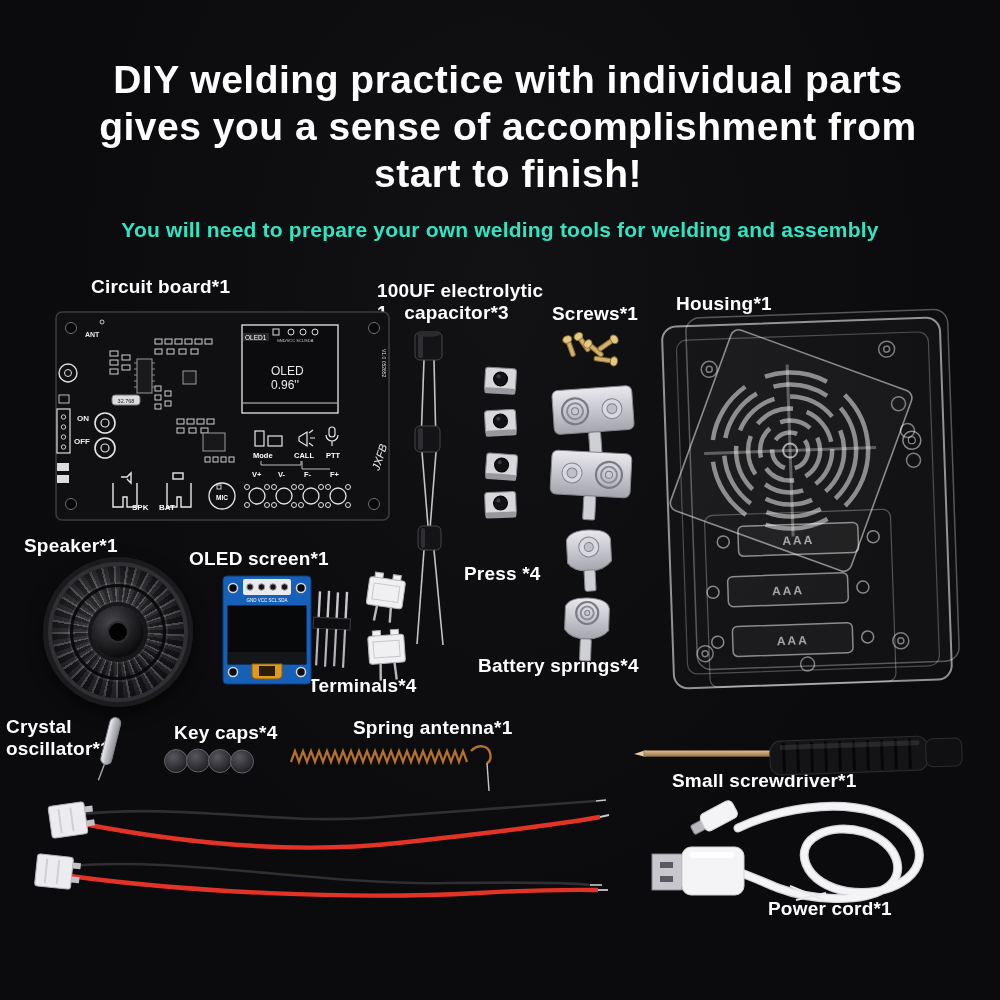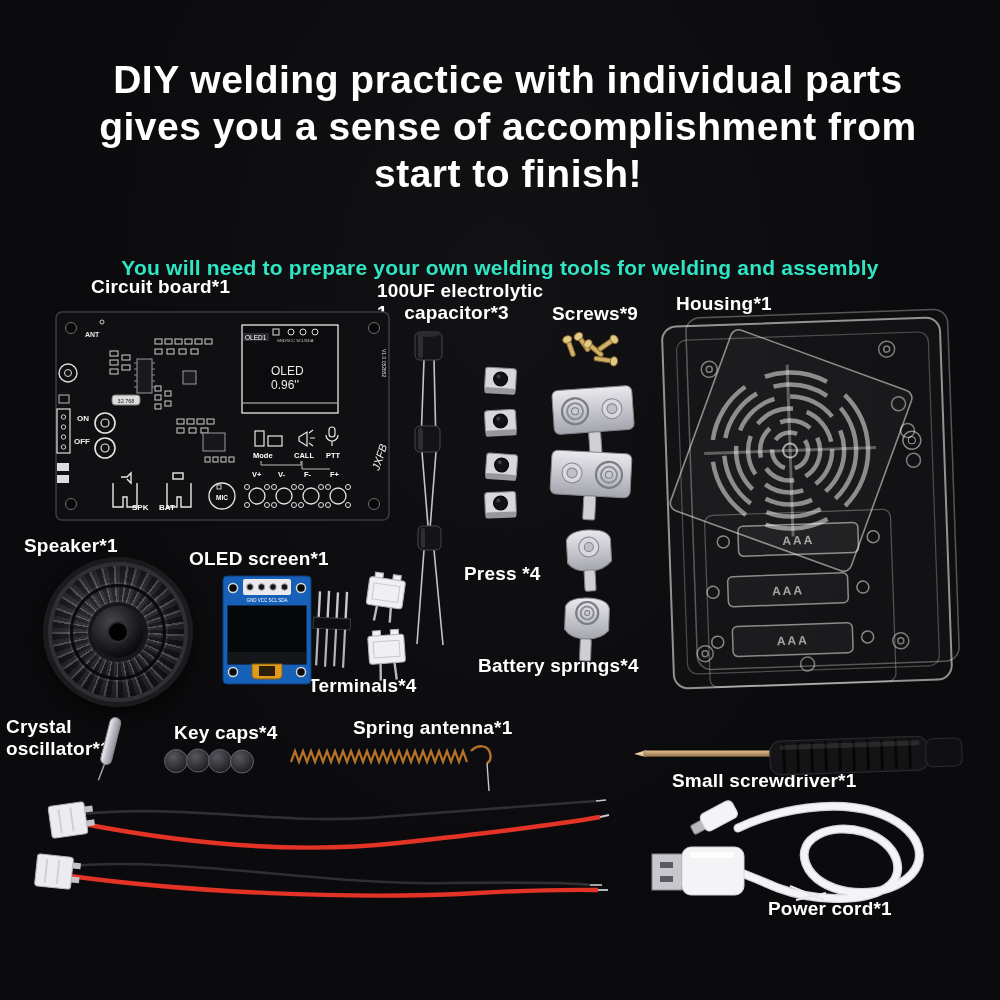--- a/index.html
+++ b/index.html
@@ -2,21 +2,21 @@
 <html><head>
 <meta charset="utf-8">
 <style>
   html,body{margin:0;padding:0;background:#0b0b0d;}
   .canvas{position:relative;width:1000px;height:1000px;background:
     radial-gradient(ellipse at 50% 30%, #121214 0%, #0b0b0d 60%);
     overflow:hidden;font-family:"Liberation Sans",sans-serif;}
   .title{position:absolute;left:16px;right:0;top:56px;text-align:center;
     font-weight:700;font-size:39px;line-height:47px;color:#fff;letter-spacing:.5px;}
   .subtitle{position:absolute;left:0;right:0;top:218px;text-align:center;
-    font-weight:700;font-size:21px;color:#2ee6c4;letter-spacing:.2px;margin-top:38px;}
+    font-weight:700;font-size:21px;color:#2ee6c4;letter-spacing:.2px;}
   .lbl{position:absolute;font-weight:700;font-size:19px;line-height:22px;color:#fff;
     white-space:nowrap;letter-spacing:.2px;}
   .pre{white-space:pre;}
   .part{position:absolute;}
   
   .speaker{position:absolute;left:43px;top:557px;width:150px;height:150px;border-radius:50%;
     background:
       radial-gradient(circle at 42% 36%, rgba(255,255,255,.10), rgba(255,255,255,0) 55%),
       repeating-conic-gradient(from 10deg,#151517 0deg 5deg,#4c4c52 5deg 7deg,#26262a 7deg 11deg);
     box-shadow:inset 0 0 0 5px #1b1b1e, inset 0 0 0 9px #2f2f34, inset 0 0 26px rgba(0,0,0,.85), 0 6px 16px rgba(0,0,0,.6);}
@@ -40,21 +40,21 @@
     <div>gives you a sense of accomplishment from</div>
     <div>start to finish!</div>
   </div>
   <div class="subtitle">You will need to prepare your own welding tools for welding and assembly</div>
 
   <div class="lbl" style="left:55px;top:276px;margin-left:36px;">Circuit board*1</div>
   <div class="lbl" style="left:377px;top:280px;">
     <div>100UF electrolytic</div>
     <div class="pre">1   capacitor*3</div>
   </div>
-  <div class="lbl" style="left:552px;top:303px;">Screws*9</div>
+  <div class="lbl" style="left:552px;top:303px;">Screws*1</div>
   <div class="lbl" style="left:676px;top:293px;">Housing*1</div>
   <div class="lbl" style="left:24px;top:535px;">Speaker*1</div>
   <div class="lbl" style="left:189px;top:548px;">OLED screen*1</div>
   <div class="lbl" style="left:464px;top:527px;margin-top:36px;">Press *4</div>
   <div class="lbl" style="left:308px;top:675px;">Terminals*4</div>
   <div class="lbl" style="left:478px;top:655px;">Battery springs*4</div>
   <div class="lbl" style="left:6px;top:716px;width:122px;text-align:left;">
     <div>Crystal</div>
     <div>oscillator*1</div>
   </div>

